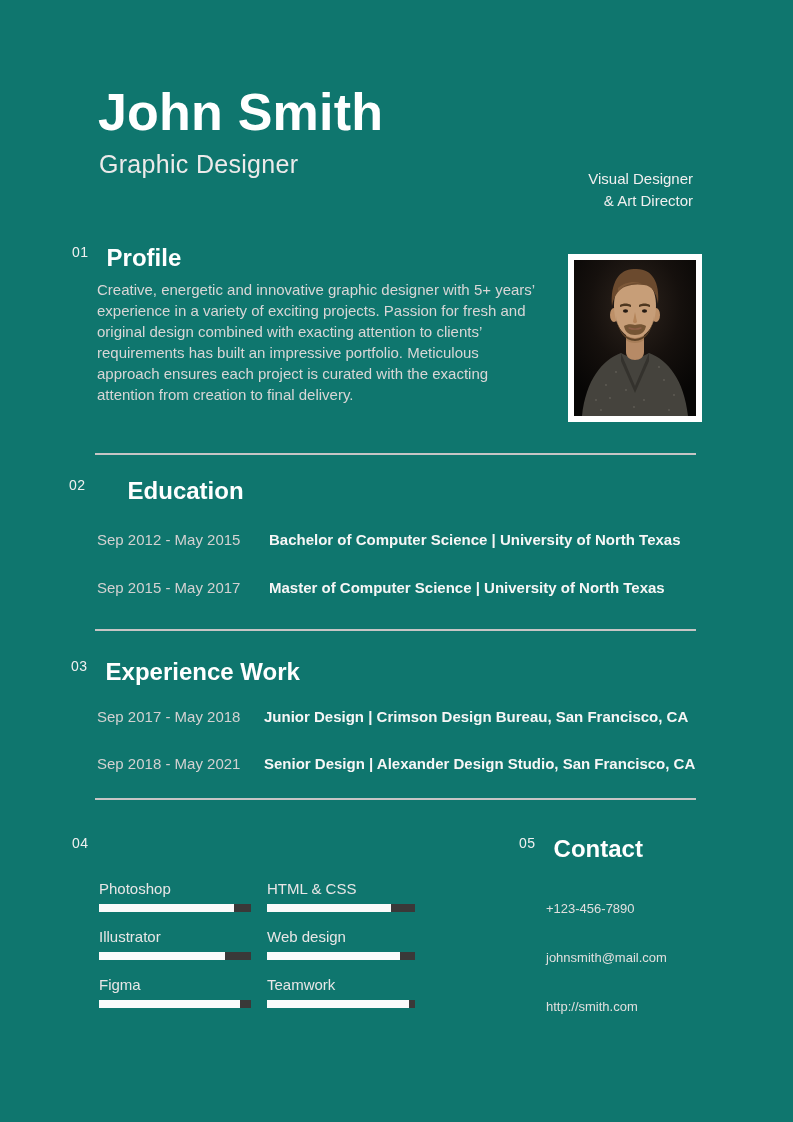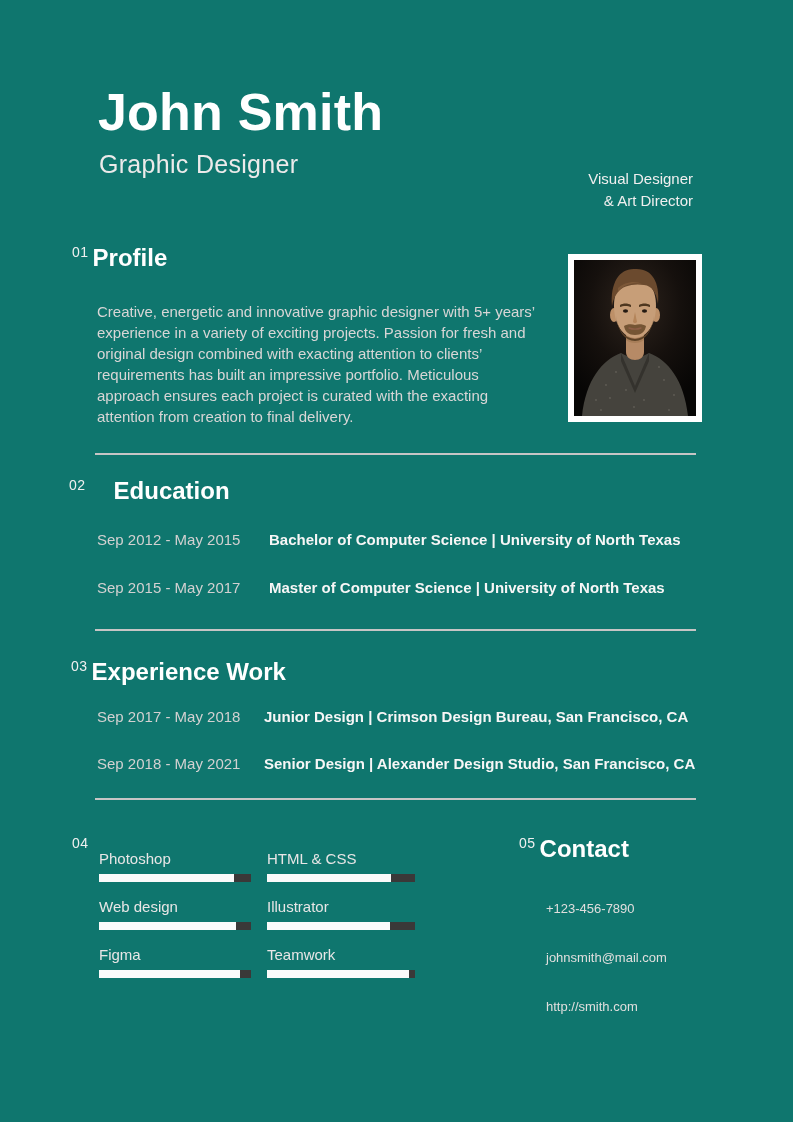--- a/index.html
+++ b/index.html
@@ -23,29 +23,29 @@
     letter-spacing: 0.3px;
   }
   .tagline {
     position: absolute; right: 100px; top: 168px;
     text-align: right; font-size: 15px; line-height: 21.5px;
     color: #f0efef;
   }
   
   .sec-head { position: absolute; display: flex; align-items: flex-start; }
   .sec-num  { font-size: 14px; color: #f0f0f0; line-height: 15px; letter-spacing: 0.5px; }
-  .sec-title{ font-size: 24px; font-weight: 700; color: #ffffff; line-height: 26px; margin-left: 4px; }
+  .sec-title{ font-size: 24px; font-weight: 700; color: #ffffff; line-height: 26px; margin-left: 18px; }
   .sh-profile    { left: 72px;  top: 245px; }
   .sh-education  { left: 69px;  top: 478px; gap: 24px; }
   .sh-experience { left: 71px;  top: 659px; }
   .sh-skills     { left: 72px;  top: 836px; align-items: flex-end; }
   .sh-contact    { left: 519px; top: 836px; }
   
   .profile-text {
-    position: absolute; left: 97px; top: 302px; width: 446px;
+    position: absolute; left: 97px; top: 280px; width: 446px;
     font-size: 15px; line-height: 20.9px; color: #d8d6d6;
   }
   .photo {
     position: absolute; left: 568px; top: 254px;
     width: 134px; height: 168px;
     background: #ffffff; padding: 6px;
   }
   .photo svg { display:block; }
   
   .divider {
@@ -59,21 +59,21 @@
   .timeline.exp { top: 707px; }
   .trow { display: flex; line-height: 20px; }
   .edu .trow { margin-bottom: 28px; }
   .exp .trow { margin-bottom: 27px; }
   .tdates { color: #d3d1d1; flex: none; }
   .edu .tdates { width: 172px; }
   .exp .tdates { width: 167px; }
   .tdesc { color: #f7f6f6; font-weight: 700; white-space: nowrap; }
   
   .skills-grid {
-    position: absolute; left: 99px; top: 850px;
+    position: absolute; left: 99px; top: 880px;
     display: grid; grid-template-columns: 152px 148px;
     column-gap: 55px; row-gap: 19px; gap: 16px;
   }
   .skill-label { font-size: 15px; color: #e8e6e6; line-height: 17px; margin-bottom: 7px; }
   .skill-track { height: 8px; background: #3a3838; width: 100%; }
   .skill-fill  { height: 8px; background: #fafafa; }
   
   .contact-list { position: absolute; left: 546px; top: 899px; }
   .citem { font-size: 13px; line-height: 20px; color: #e0dedd; margin-bottom: 29px; }
 </style>
@@ -197,29 +197,29 @@
           <div class="skill-fill" style="width: 89%;"></div>
         </div>
       </div>
       <div class="skill">
         <div class="skill-label">HTML &amp; CSS</div>
         <div class="skill-track">
           <div class="skill-fill" style="width: 84%;"></div>
         </div>
       </div>
       <div class="skill">
+        <div class="skill-label">Illustrator</div>
+        <div class="skill-track">
+          <div class="skill-fill" style="width: 83%;"></div>
+        </div>
+      </div>
+      <div class="skill">
         <div class="skill-label">Web design</div>
         <div class="skill-track">
           <div class="skill-fill" style="width: 90%;"></div>
-        </div>
-      </div>
-      <div class="skill">
-        <div class="skill-label">Illustrator</div>
-        <div class="skill-track">
-          <div class="skill-fill" style="width: 83%;"></div>
         </div>
       </div>
       <div class="skill">
         <div class="skill-label">Figma</div>
         <div class="skill-track">
           <div class="skill-fill" style="width: 93%;"></div>
         </div>
       </div>
       <div class="skill">
         <div class="skill-label">Teamwork</div>

